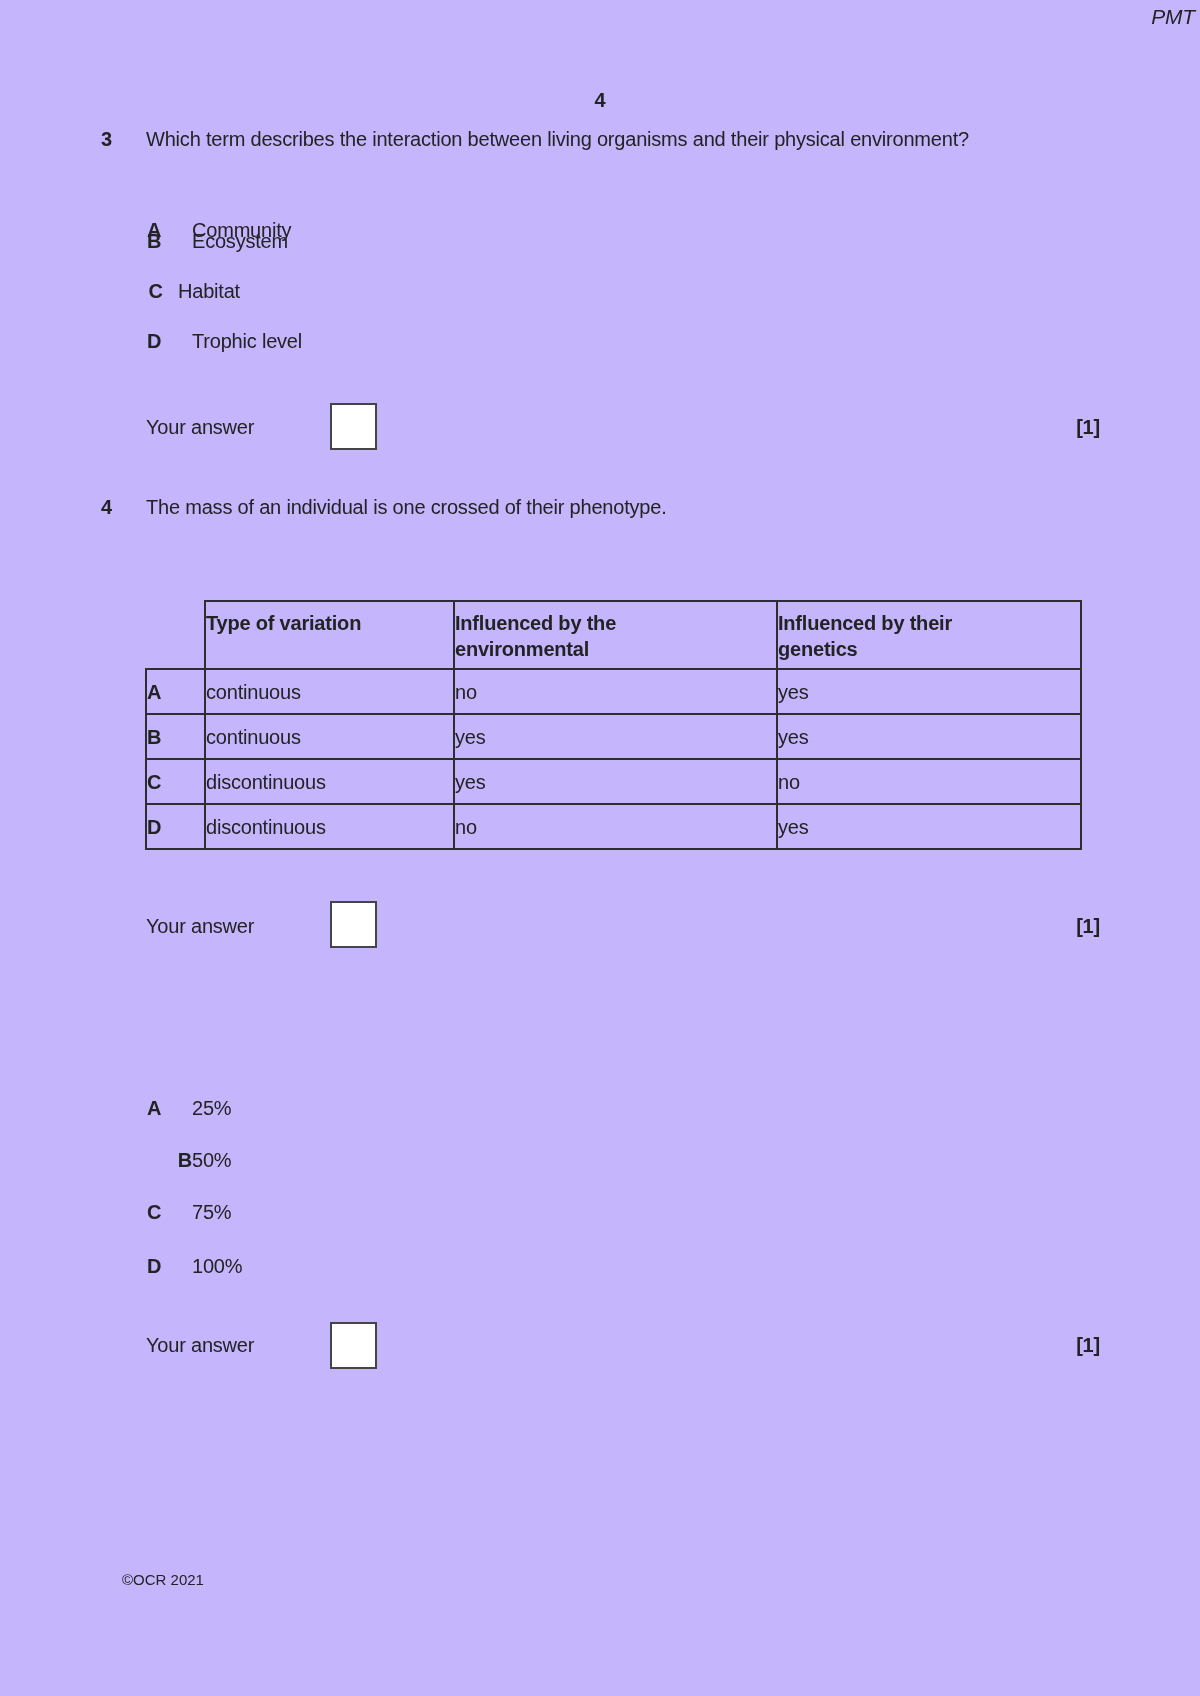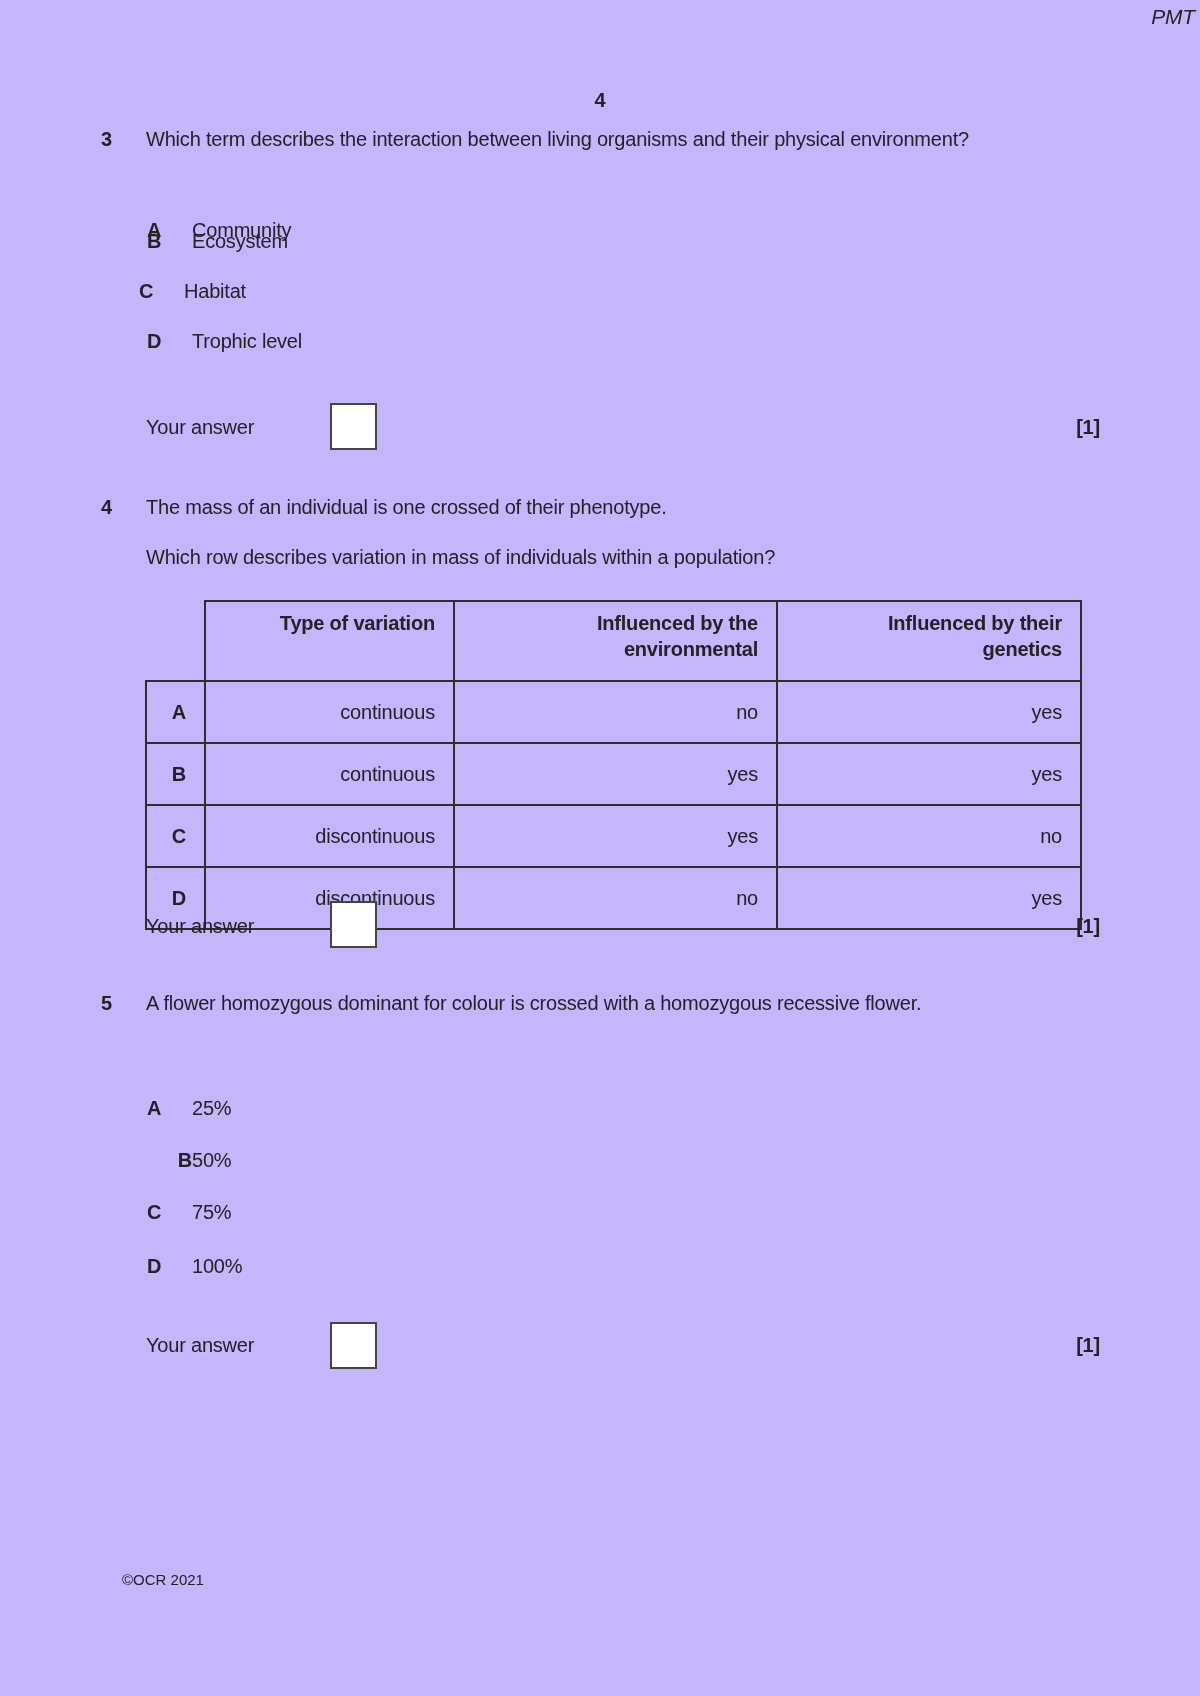--- a/index.html
+++ b/index.html
@@ -27,22 +27,22 @@
     border:2px solid #454545;box-sizing:border-box;background:#fff;
   }
   table.vtable{
     position:absolute;left:145px;top:600px;
     border-collapse:collapse;table-layout:fixed;
     font-family:"Liberation Sans", sans-serif;
     font-size:20px;color:#232323;letter-spacing:-0.2px;
   }
   table.vtable td{
     border:2px solid #2e2e2e;
-    text-align:right;vertical-align:middle;
-    padding:18px;overflow:hidden;
+    text-align:left;vertical-align:middle;
+    padding:0;overflow:hidden;
   }
   table.vtable td.blank{border:none;background:transparent;}
   table.vtable tr.thead td{vertical-align:top;font-weight:bold;line-height:26px;padding-top:8px;}
   table.vtable td.letter{font-weight:bold;}
   .footer{left:122px;top:1568px;font-size:15px;letter-spacing:0;}
 </style>
 </head>
 <body>
 
 <div class="page">
@@ -53,35 +53,34 @@
   <div class="abs" style="left:101px;top:127px;">
     <span class="numcell">3</span><span>Which term describes the interaction between living organisms and their physical environment?</span>
   </div>
 
   <div class="abs optline" style="left:147px;top:172px;margin-top:46px;">
     <span class="letter">A</span><span>Community</span>
   </div>
   <div class="abs optline" style="left:147px;top:229px;">
     <span class="letter">B</span><span>Ecosystem</span>
   </div>
-  <div class="abs optline" style="left:139px;top:279px;">
+  <div class="abs optline" style="left:133px;top:279px;text-align:center;">
     <span class="letter">C</span><span>Habitat</span>
   </div>
   <div class="abs optline" style="left:147px;top:329px;">
     <span class="letter">D</span><span>Trophic level</span>
   </div>
 
   <div class="abs" style="left:146px;top:415px;">Your answer</div>
   <div class="answer-box" style="left:330px;top:403px;"></div>
   <div class="abs mark" style="top:415px;">[1]</div>
 
   <div class="abs" style="left:101px;top:495px;">
     <span class="numcell">4</span><span>The mass of an individual is one crossed of their phenotype.</span>
   </div>
-  <div class="abs" style="left:146px;top:545px;">Which row describes variation in mass of individuals within a population?</div>
 
   <table class="vtable">
     <colgroup>
         <col style="width:59px">
         <col style="width:249px">
         <col style="width:323px">
         <col style="width:304px">
       </colgroup>
     <tbody>
         <tr class="thead" style="height:68px;">
@@ -123,23 +122,20 @@
       <td>no</td>
       <td>yes</td>
     </tr>
   </tbody>
     </table>
 
   <div class="abs" style="left:146px;top:914px;">Your answer</div>
   <div class="answer-box" style="left:330px;top:901px;"></div>
   <div class="abs mark" style="top:914px;">[1]</div>
 
-  <div class="abs" style="left:101px;top:991px;">
-    <span class="numcell">5</span><span>A flower homozygous dominant for colour is crossed with a homozygous recessive flower.</span>
-  </div>
 
   <div class="abs optline" style="left:147px;top:1096px;">
     <span class="letter">A</span><span>25%</span>
   </div>
   <div class="abs optline" style="left:147px;top:1148px;text-align:right;">
     <span class="letter">B</span><span>50%</span>
   </div>
   <div class="abs optline" style="left:147px;top:1200px;">
     <span class="letter">C</span><span>75%</span>
   </div>

